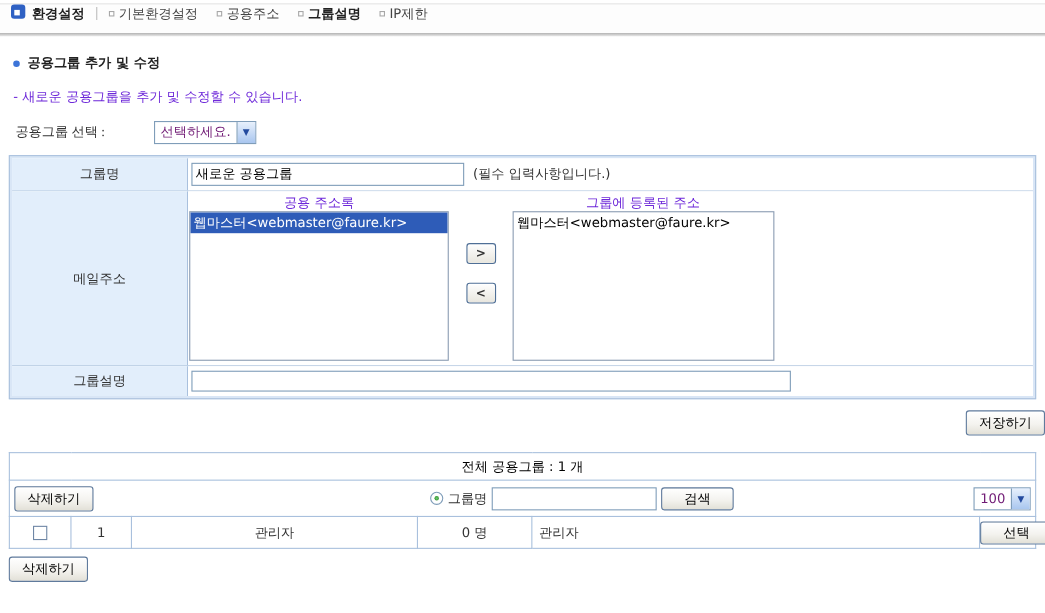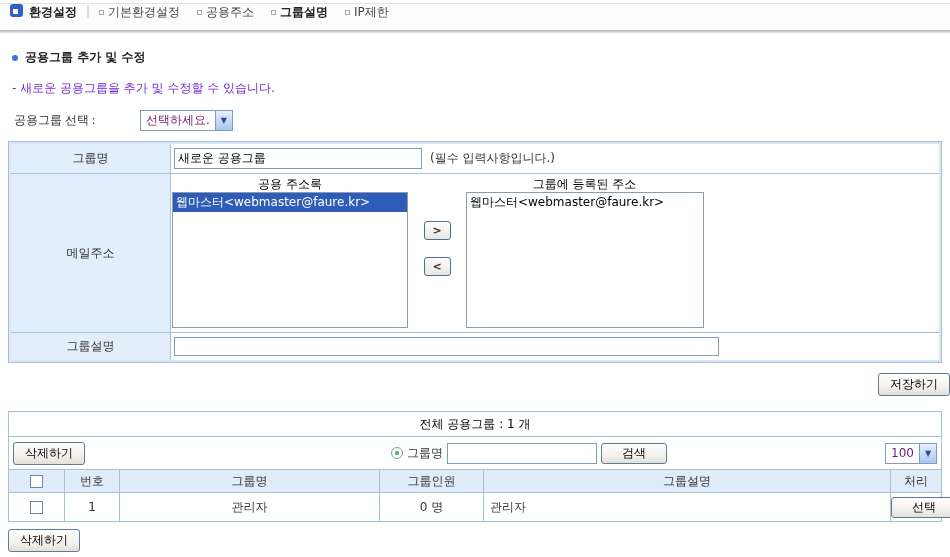--- a/index.html
+++ b/index.html
@@ -71,21 +71,21 @@
   .frow.r1 { height:30px; }
   .frow.r1 .fc { align-items:center; padding-left:3px; gap:8px; }
   .frow.r2 { height:159px; }
   .frow.r2 .fc { padding-top:2px; }
   .frow.r3 { height:27px; }
   .frow.r3 .fc { align-items:center; padding-left:3px; }
 
   .list-col { display:flex; flex-direction:column; }
   .list-col.left { width:238px; }
   .list-col.right { width:239px; }
-  .list-head { height:16px; text-align:center; color:#000000; }
+  .list-head { height:16px; text-align:center; color:#6d28d9; }
   .listbox { width:236px; height:136px; margin-left:1px; border:1px solid #8a9cb2; background:#fff; overflow:hidden; }
   .lb-item { padding:1px 3px; white-space:nowrap; color:#000; cursor:default; }
   .lb-item.sel { background:#2e5cb8; color:#fff; }
   .btn-col { width:56px; flex:0 0 auto; display:flex; flex-direction:column; align-items:center; padding-top:45px; gap:17px; }
 
   .save-row { text-align:right; margin-top:10px; }
 
   
   .btable { width:933px; margin:15px 8px 0; border-collapse:collapse; table-layout:fixed; }
   .btable td, .btable th { border:1px solid #a9c0dd; padding:0; font-weight:normal; }
@@ -219,28 +219,20 @@
         </div>
         <div class="bc-right">
           <span class="xpselect">
             <span class="txt">100</span>
             <span class="arrow">▼</span>
           </span>
         </div>
       </div>
     </td>
   </tr>
-  <tr class="hrow">
-    <th><span class="cb"></span></th>
-    <th>번호</th>
-    <th>그룹명</th>
-    <th>그룹인원</th>
-    <th>그룹설명</th>
-    <th>처리</th>
-  </tr>
   <tr class="drow">
     <td><span class="cb"></span></td>
     <td>1</td>
     <td>관리자</td>
     <td class="bold">0 명</td>
     <td class="left">관리자</td>
     <td><span class="btn small">선택</span></td>
   </tr>
 </tbody>
   </table>

